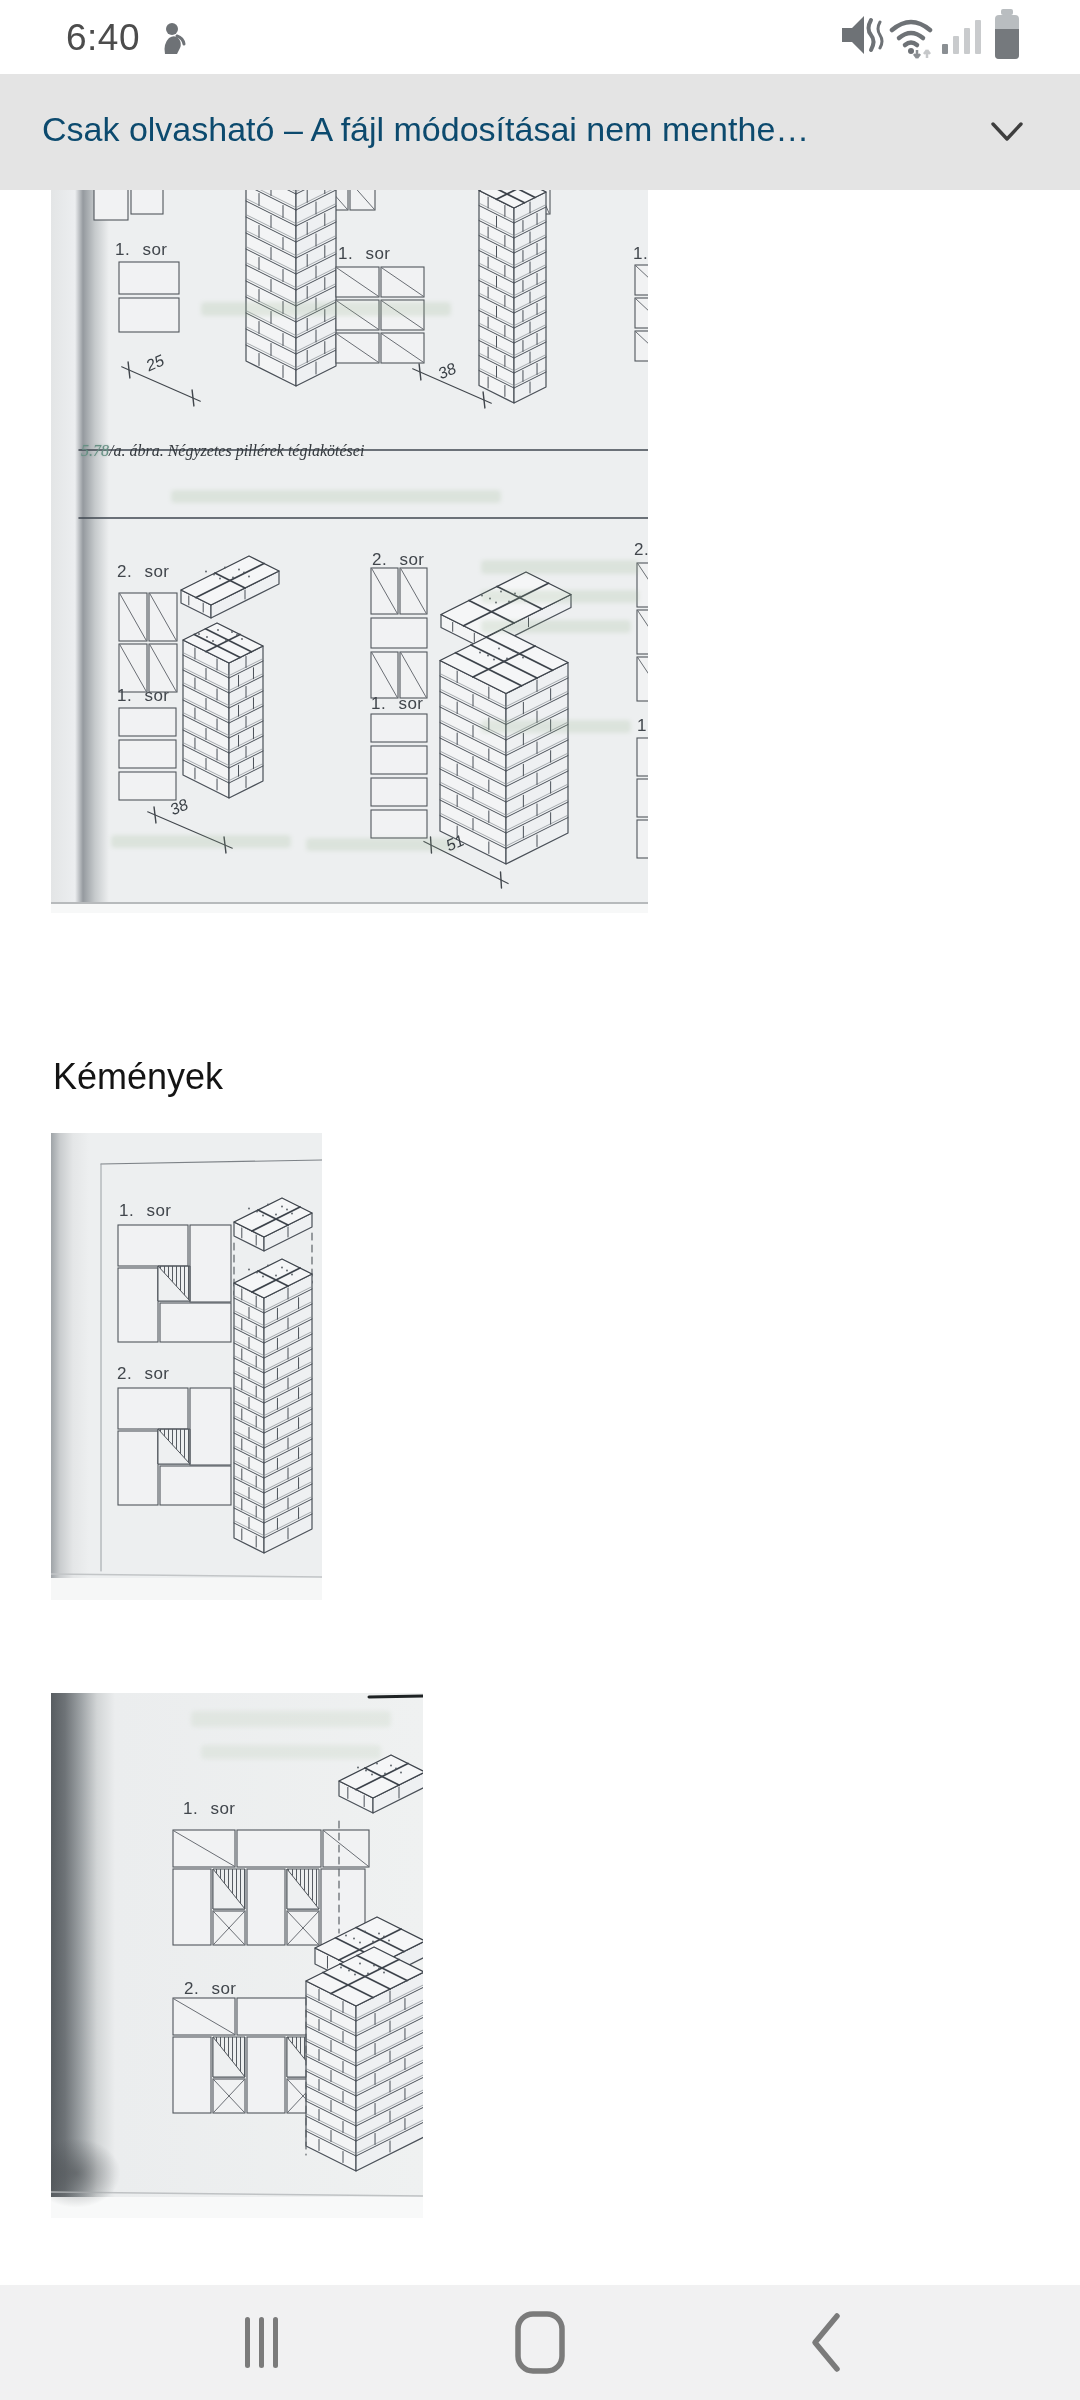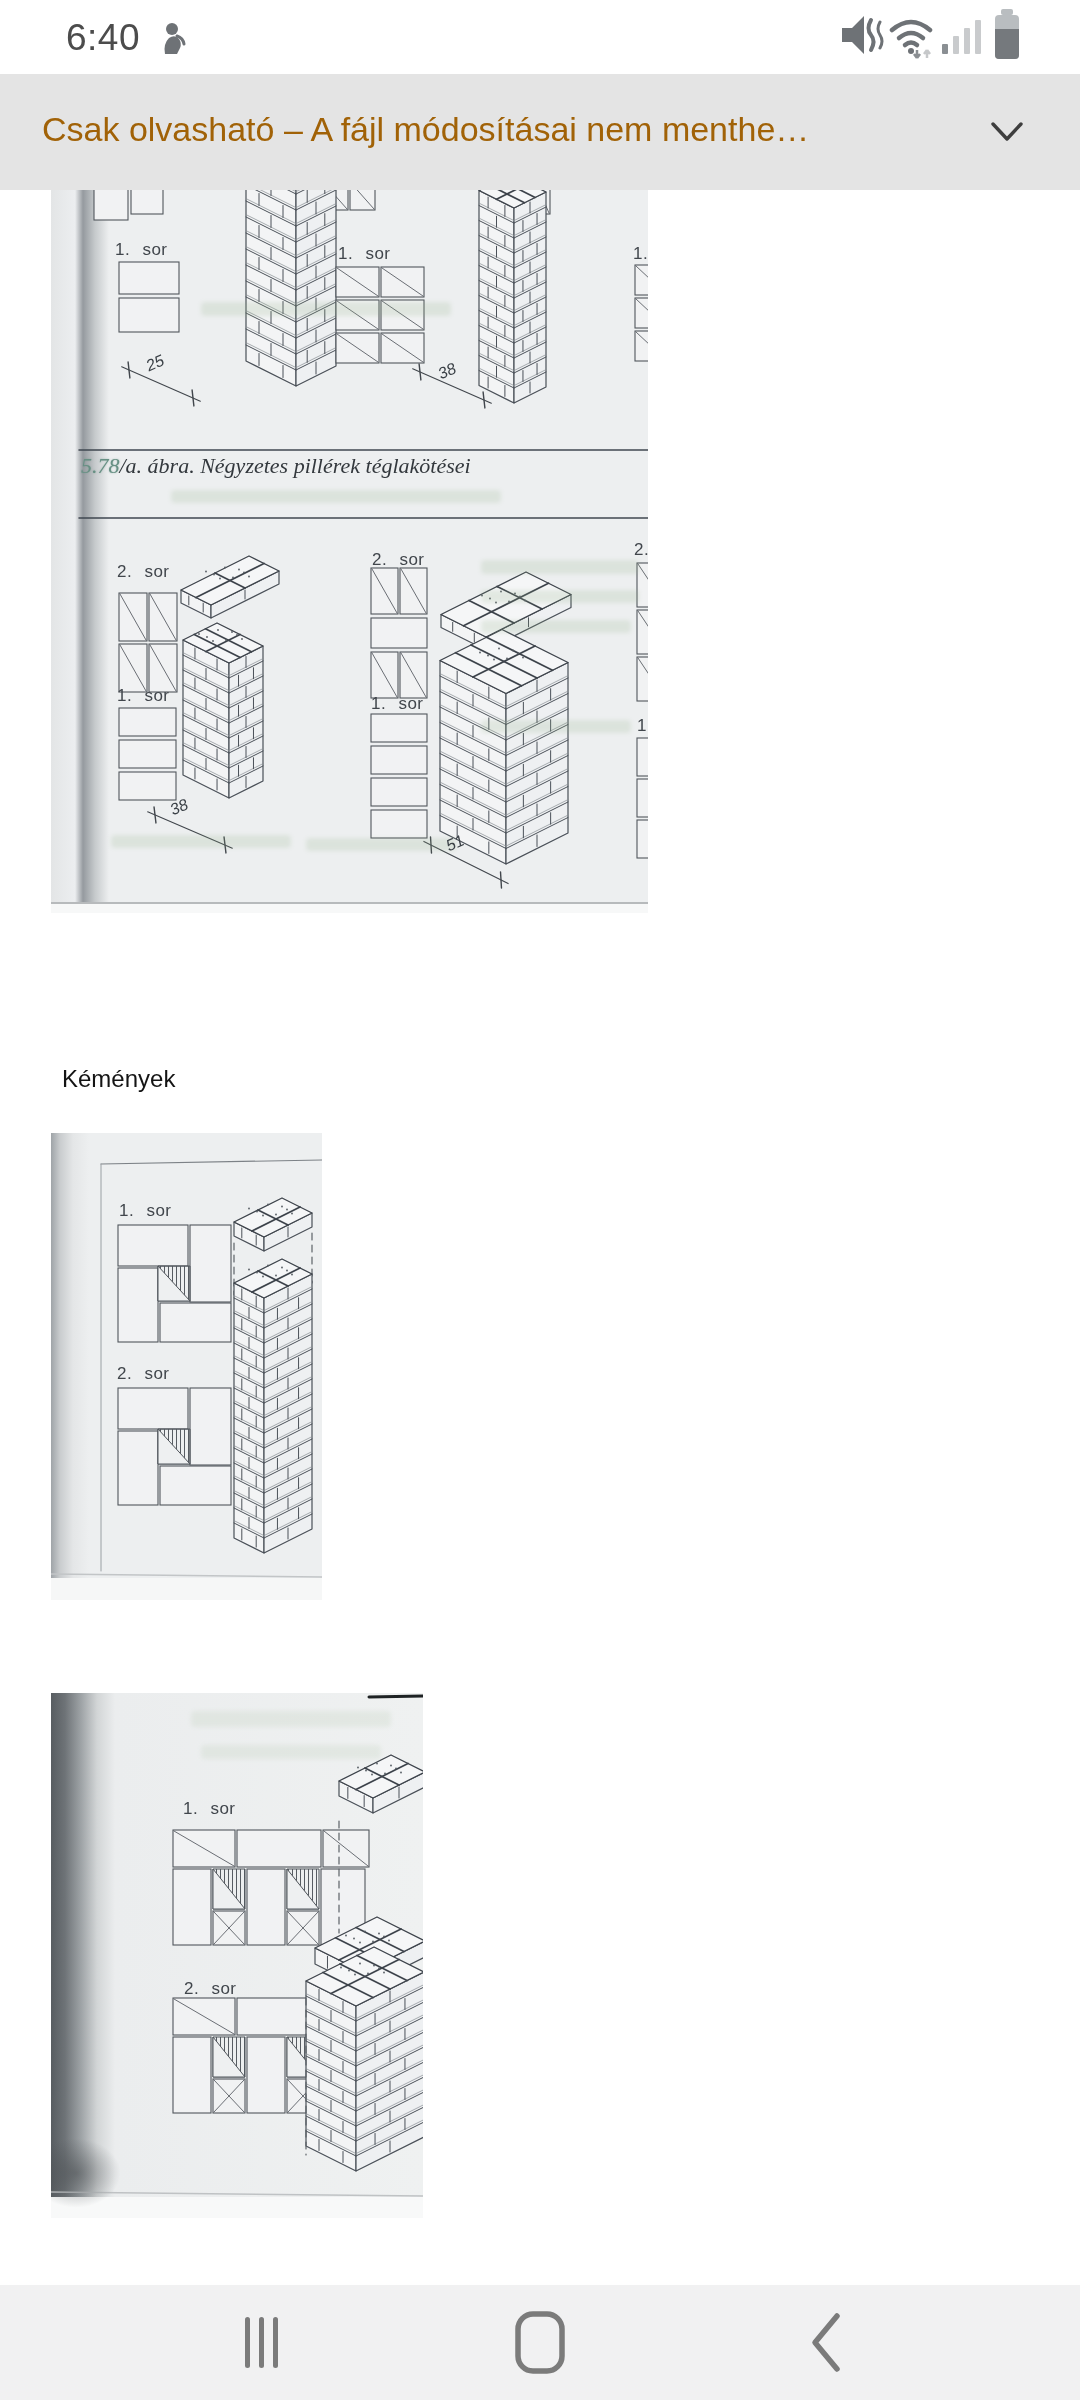--- a/index.html
+++ b/index.html
@@ -6,40 +6,40 @@
   .screen{position:relative;width:1080px;height:2400px;background:#ffffff;overflow:hidden;
           font-family:"Liberation Sans",sans-serif;text-decoration:underline;}
   
   .status-bar{position:absolute;left:0;top:0;width:1080px;height:74px;background:#ffffff;}
   .sb-time{position:absolute;left:66px;top:17px;font-size:37px;color:#4c4c4c;letter-spacing:.5px;}
   .sb-person{position:absolute;left:155px;top:22px;}
   .sb-right{position:absolute;right:0;top:0;height:74px;}
   .sb-ic{position:absolute;top:0;}
   
   .banner{position:absolute;left:0;top:74px;width:1080px;height:116px;background:#e4e4e4;}
-  .banner-text{position:absolute;left:42px;top:36px;font-size:34px;color:#a16207;white-space:nowrap;}
+  .banner-text{position:absolute;left:42px;top:36px;font-size:34px;color:#0c4a6e;white-space:nowrap;}
   .banner-chevron{position:absolute;right:56px;top:46px;}
   
   .doc{position:absolute;left:0;top:190px;width:1080px;height:2095px;background:#fff;}
   .fig{position:absolute;overflow:hidden;}
   .fig svg{position:absolute;left:0;top:0;}
   .fig1{left:51px;top:0;width:597px;height:723px;
         background:linear-gradient(90deg,#e3e5e6 0px,#eceef0 24px,#959a9f 32px,#c6cacc 44px,#edeff0 58px,#edeff0 100%);}
   .fig2{left:51px;top:943px;width:271px;height:467px;
         background:linear-gradient(90deg,#9fa4a8 0px,#c9ccce 9px,#e4e6e7 22px,#edeff0 38px,#edeff0 100%);}
   .fig3{left:51px;top:1503px;width:372px;height:525px;
         background:linear-gradient(90deg,#585d61 0px,#6e7377 14px,#9ea3a6 30px,#d2d5d6 46px,#ebedee 64px,#eff1f1 100%);}
   .flabel{position:absolute;font-size:17px;color:#41464c;letter-spacing:.5px;word-spacing:7px;white-space:nowrap;}
   .dimlabel{position:absolute;font-size:16px;font-style:oblique;color:#3b4147;transform:rotate(-24deg);
             transform-origin:left center;white-space:nowrap;}
-  .caption{position:absolute;left:30px;top:263px;width:560px;font-family:"Liberation Serif",serif;
-           font-style:italic;font-size:22px;color:#33383d;white-space:nowrap;}
+  .caption{position:absolute;left:30px;top:252px;width:560px;font-family:"Liberation Serif",serif;
+           font-style:italic;font-size:16px;color:#33383d;white-space:nowrap;}
   .cap-num{color:#679084;text-shadow:0 0 2px rgba(103,144,132,.55);}
   .bleed{position:absolute;background:#8fae84;opacity:.18;border-radius:4px;filter:blur(2px);}
-  .heading{position:absolute;left:53px;top:866px;margin:9px;font-size:24px;font-weight:400;color:#141414;
+  .heading{position:absolute;left:53px;top:866px;margin:0;font-size:36px;font-weight:400;color:#141414;
            font-family:"Liberation Sans",sans-serif;}
   .smudge{position:absolute;left:-20px;bottom:10px;width:90px;height:70px;border-radius:50%;
           background:radial-gradient(ellipse at center,rgba(70,74,77,.55),rgba(70,74,77,0) 70%);}
   
   .nav-bar{position:absolute;left:0;top:2285px;width:1080px;height:115px;background:#f1f1f2;}
   .nav-btn{position:absolute;top:0;width:120px;height:115px;}
 </style>
 </head>
 <body>
 

